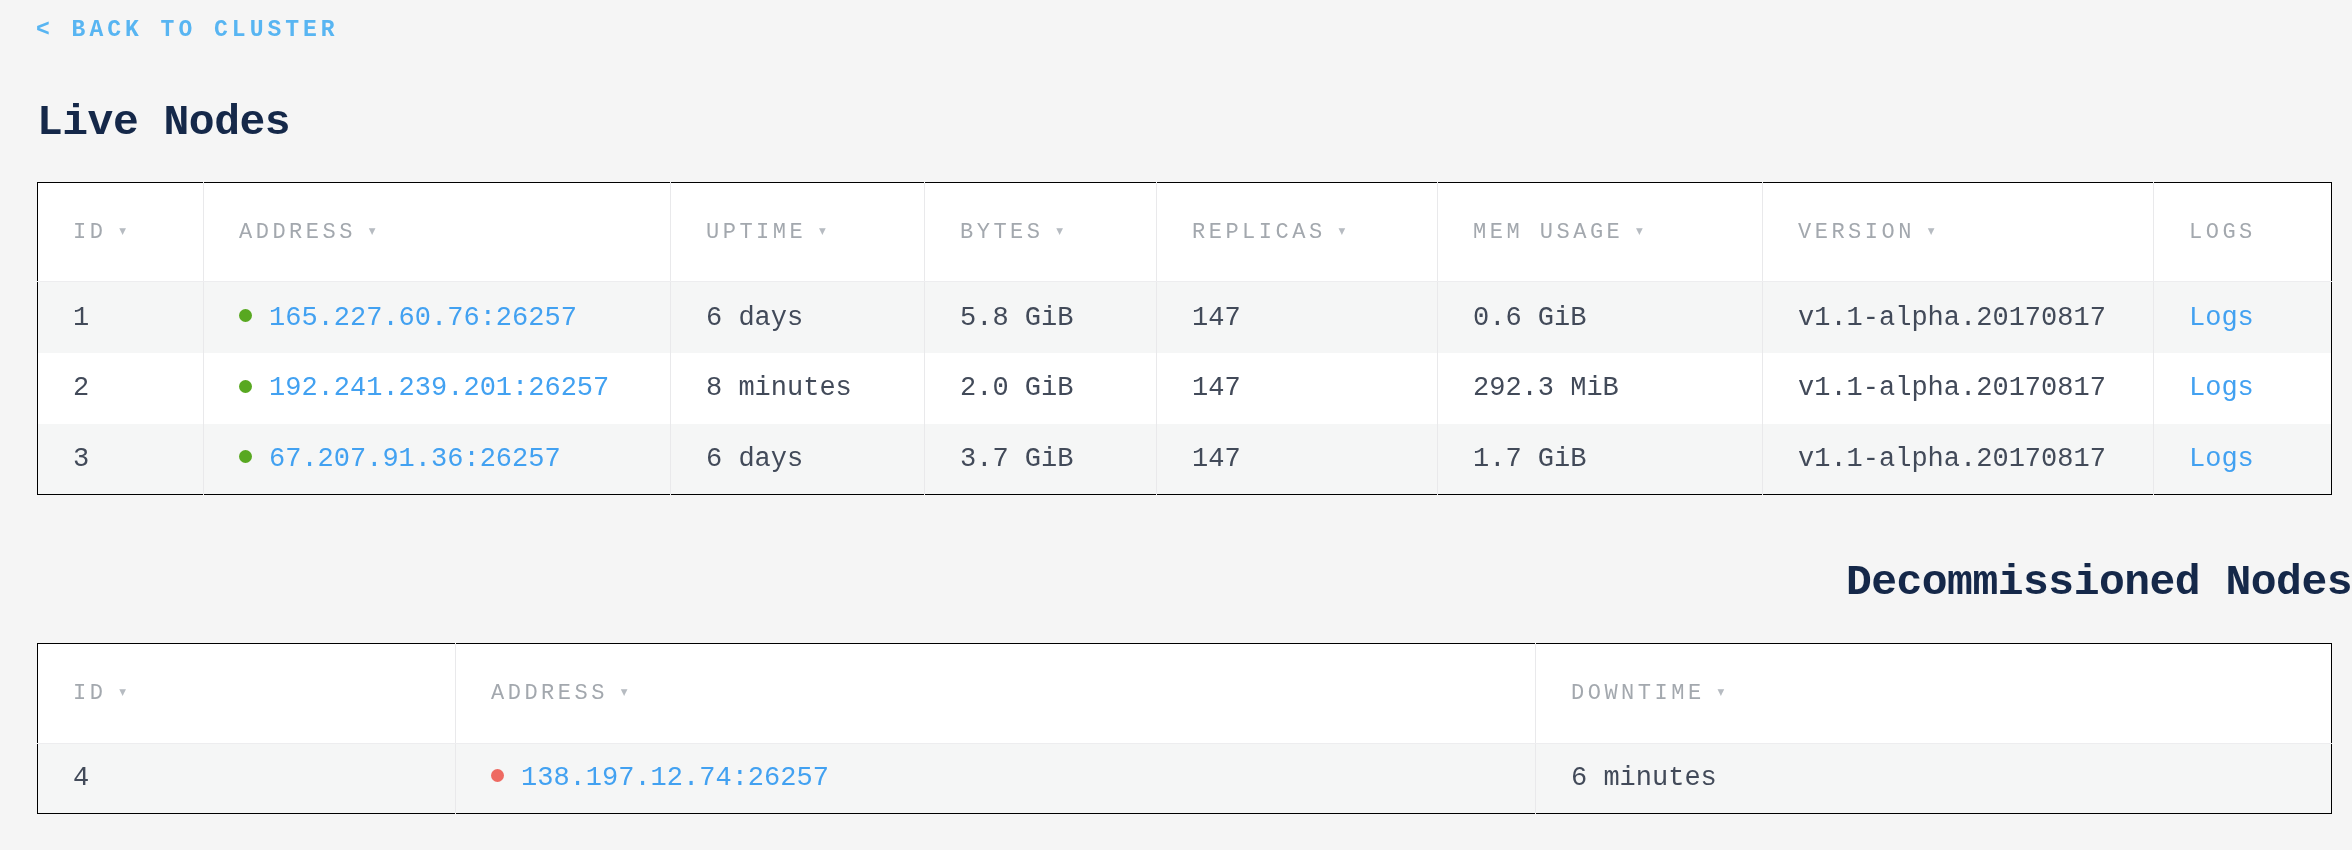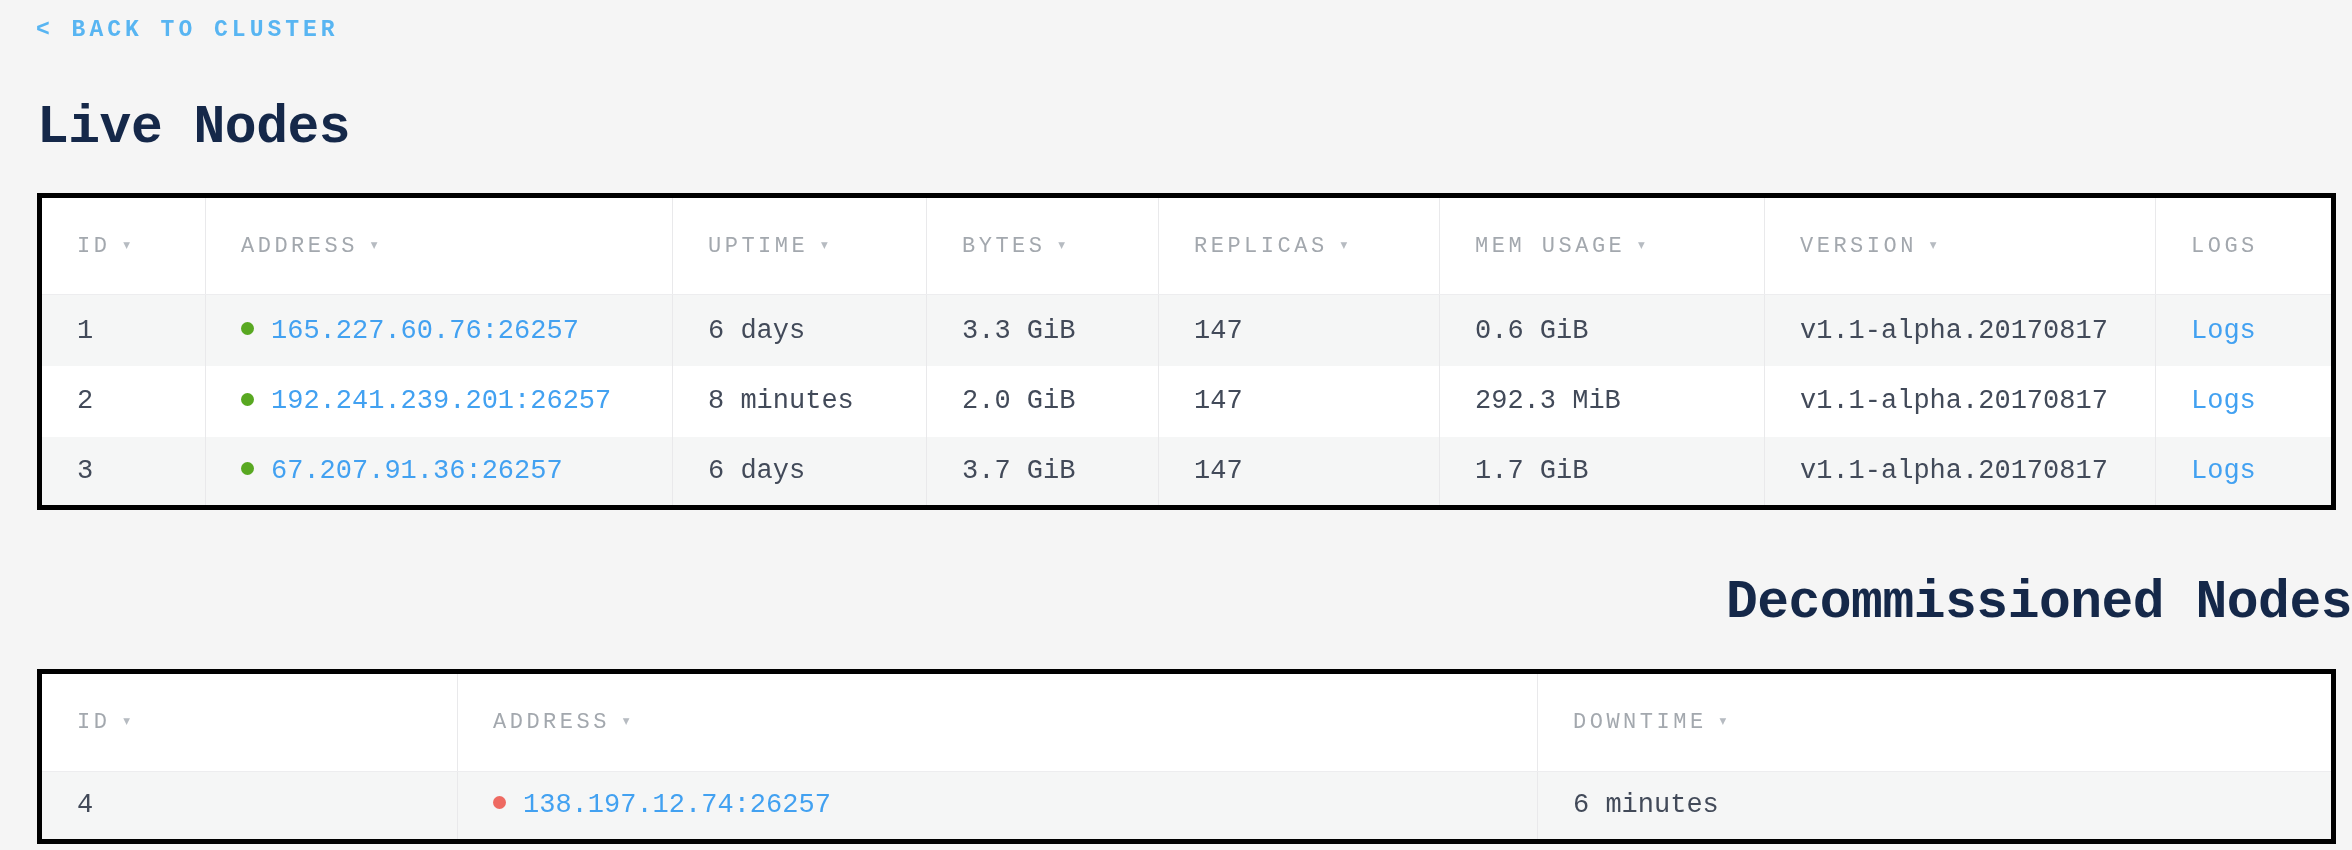--- a/index.html
+++ b/index.html
@@ -16,35 +16,35 @@
     margin-left: -1px;
     font-size: 23px;
     font-weight: 700;
     letter-spacing: 4px;
     color: var(--back-link, #58b5f2);
     text-decoration: none;
     cursor: pointer;
   }
 
   h1.section-title {
-    font-size: 53px;
+    font-size: 43px;
     font-weight: 700;
     letter-spacing: -0.5px;
     color: var(--heading, #152849);
     line-height: 1.1;
   }
   #live-title  { margin-top: 56px; }
   #decomm-title{ margin-top: 64px; text-align: right; }
 
   table.nodes-table {
     border-collapse: collapse;
     table-layout: fixed;
     width: 2294px;
     background: #15803d;
-    border: 5px solid #000000;
+    border: 1px solid #000000;
   }
   #live-table   { margin-top: 36px; }
   #decomm-table { margin-top: 36px; }
 
   .nodes-table th, .nodes-table td {
     text-align: left;
     vertical-align: middle;
     padding-left: 35px;
     border-left: 1px solid #e9e9eb;
     white-space: nowrap;
@@ -127,21 +127,21 @@
         <th><span>MEM USAGE</span><span class="sort-arrow">▾</span></th>
         <th><span>VERSION</span><span class="sort-arrow">▾</span></th>
         <th><span>LOGS</span></th>
       </tr>
     </thead>
     <tbody>
       <tr>
         <td>1</td>
         <td><span class="status-dot live"></span><a class="cell-link">165.227.60.76:26257</a></td>
         <td>6 days</td>
-        <td>3.3 GiB</td>
+        <td>5.8 GiB</td>
         <td>147</td>
         <td>0.6 GiB</td>
         <td>v1.1-alpha.20170817</td>
         <td><a class="cell-link">Logs</a></td>
       </tr>
       <tr>
         <td>2</td>
         <td><span class="status-dot live"></span><a class="cell-link">192.241.239.201:26257</a></td>
         <td>8 minutes</td>
         <td>2.0 GiB</td>

